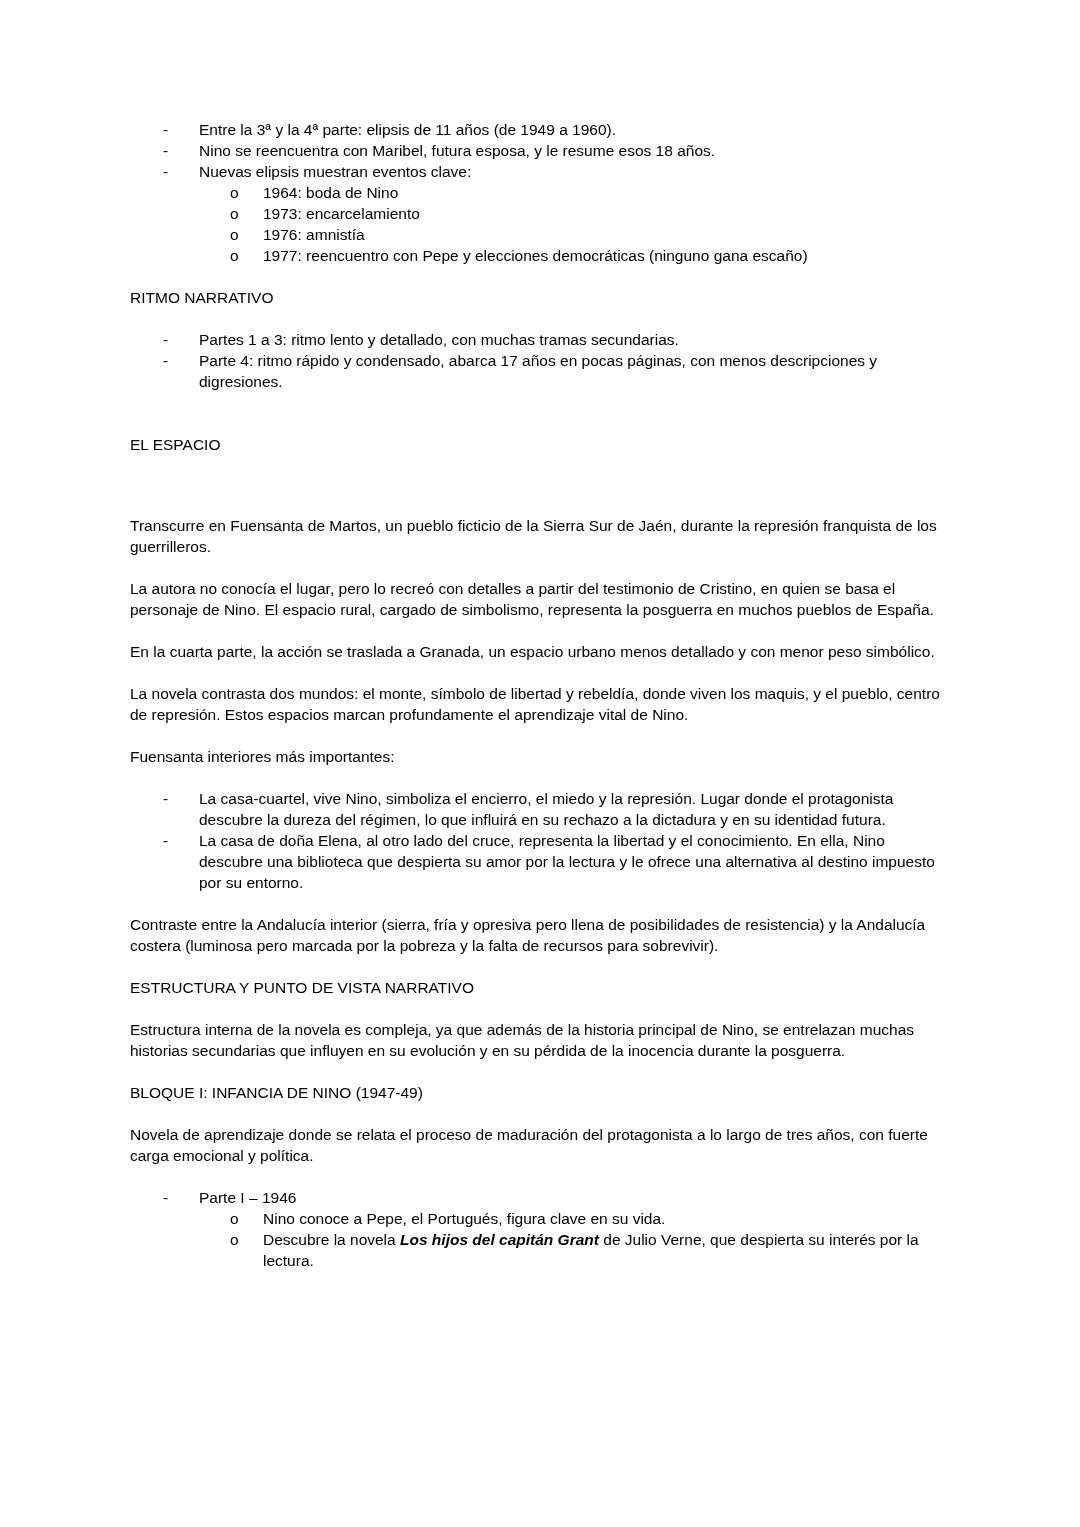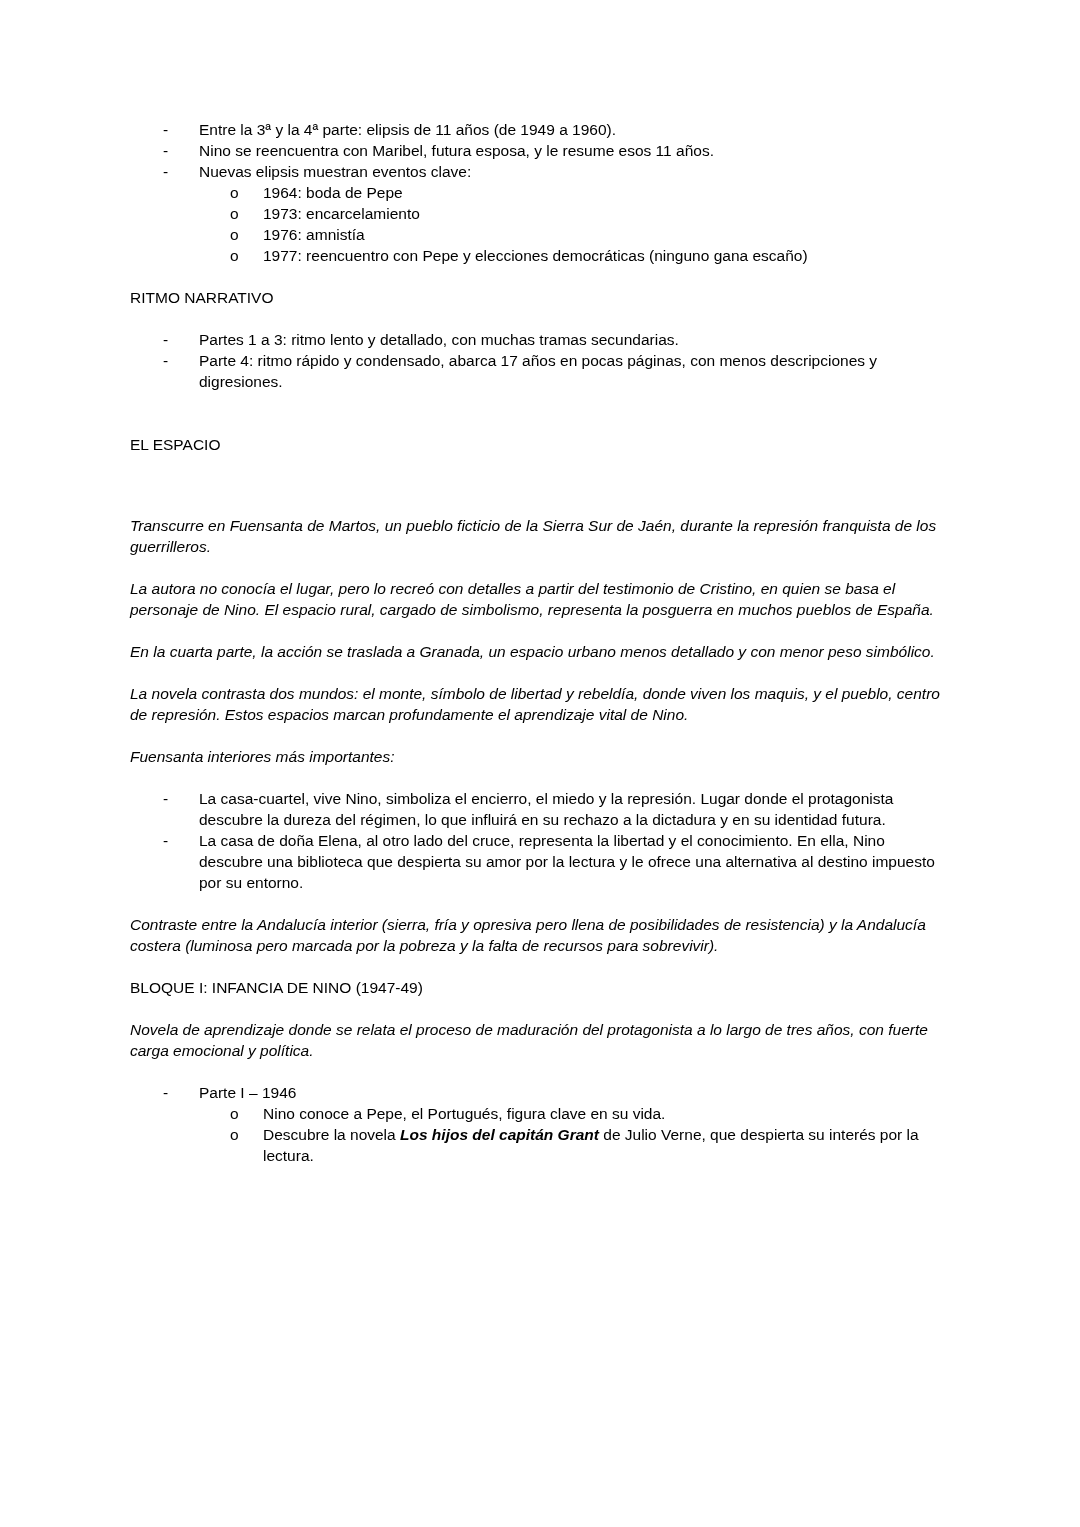--- a/index.html
+++ b/index.html
@@ -9,21 +9,21 @@
     font-size: 15.5px;
     line-height: 21px;
     color: #000000;
   }
   .page {
     width: 1080px;
     min-height: 1527px;
     padding: 119px 128px 40px 130px;
     background: #ffffff;
   }
-  p { margin: 4px 0 21px 0; font-style: italic; }
+  p { margin: 4px 0 21px 0; }
   .heading { margin: 21px 0 21px 0; }
   .heading-spaced { margin: 42px 0 60px 0; }
   .heading-group { margin: 21px 0 21px 0; }
   .heading-group > div { margin: 0; }
   .dash-list { margin: 0 0 21px 33px; }
   .dash-list.mb0 { margin-bottom: 0; }
   .circle-list { margin: 0 0 21px 100px; }
   .li { display: flex; align-items: flex-start; }
   .dash-list .marker { flex: 0 0 36px; }
   .circle-list .marker { flex: 0 0 33px; }
@@ -35,32 +35,32 @@
 
 <div class="page">
 
   <div class="dash-list mb0">
     <div class="li">
       <span class="marker">-</span>
       <span class="li-text">Entre la 3ª y la 4ª parte: elipsis de 11 años (de 1949 a 1960).</span>
     </div>
     <div class="li">
       <span class="marker">-</span>
-      <span class="li-text">Nino se reencuentra con Maribel, futura esposa, y le resume esos 11 años.</span>
+      <span class="li-text">Nino se reencuentra con Maribel, futura esposa, y le resume esos 18 años.</span>
     </div>
     <div class="li">
       <span class="marker">-</span>
       <span class="li-text">Nuevas elipsis muestran eventos clave:</span>
     </div>
   </div>
 
   <div class="circle-list">
     <div class="li">
       <span class="marker">o</span>
-      <span class="li-text">1964: boda de Pepe</span>
+      <span class="li-text">1964: boda de Nino</span>
     </div>
     <div class="li">
       <span class="marker">o</span>
       <span class="li-text">1973: encarcelamiento</span>
     </div>
     <div class="li">
       <span class="marker">o</span>
       <span class="li-text">1976: amnistía</span>
     </div>
     <div class="li">
@@ -97,22 +97,24 @@
     </div>
     <div class="li">
       <span class="marker">-</span>
       <span class="li-text">La casa de doña Elena, al otro lado del cruce, representa la libertad y el conocimiento. En ella, Nino descubre una biblioteca que despierta su amor por la lectura y le ofrece una alternativa al destino impuesto por su entorno.</span>
     </div>
   </div>
 
   <p>Contraste entre la Andalucía interior (sierra, fría y opresiva pero llena de posibilidades de resistencia) y la Andalucía costera (luminosa pero marcada por la pobreza y la falta de recursos para sobrevivir).</p>
 
   <div class="heading-group">
+    <div>ESTRUCTURA Y PUNTO DE VISTA NARRATIVO</div>
   </div>
 
+  <p>Estructura interna de la novela es compleja, ya que además de la historia principal de Nino, se entrelazan muchas historias secundarias que influyen en su evolución y en su pérdida de la inocencia durante la posguerra.</p>
 
   <div class="heading">BLOQUE I: INFANCIA DE NINO (1947-49)</div>
 
   <p>Novela de aprendizaje donde se relata el proceso de maduración del protagonista a lo largo de tres años, con fuerte carga emocional y política.</p>
 
   <div class="dash-list mb0">
     <div class="li">
       <span class="marker">-</span>
       <span class="li-text">Parte I – 1946</span>
     </div>

